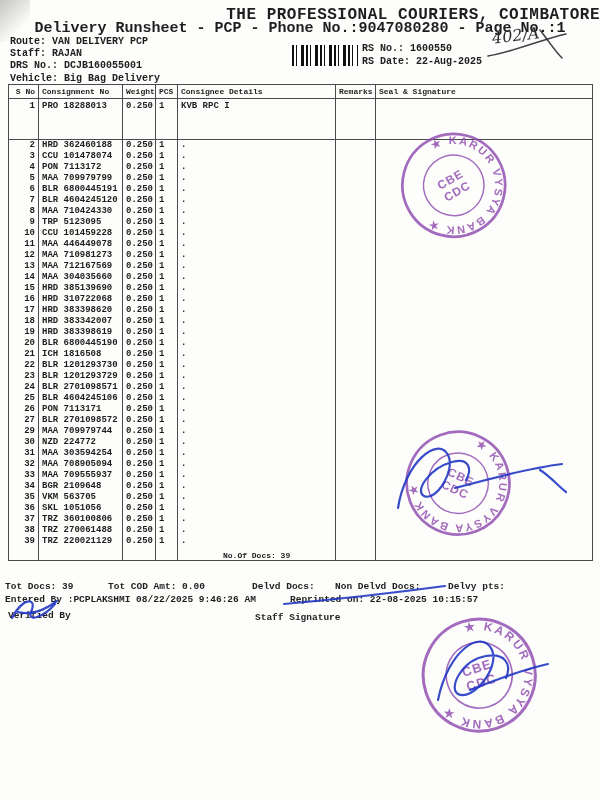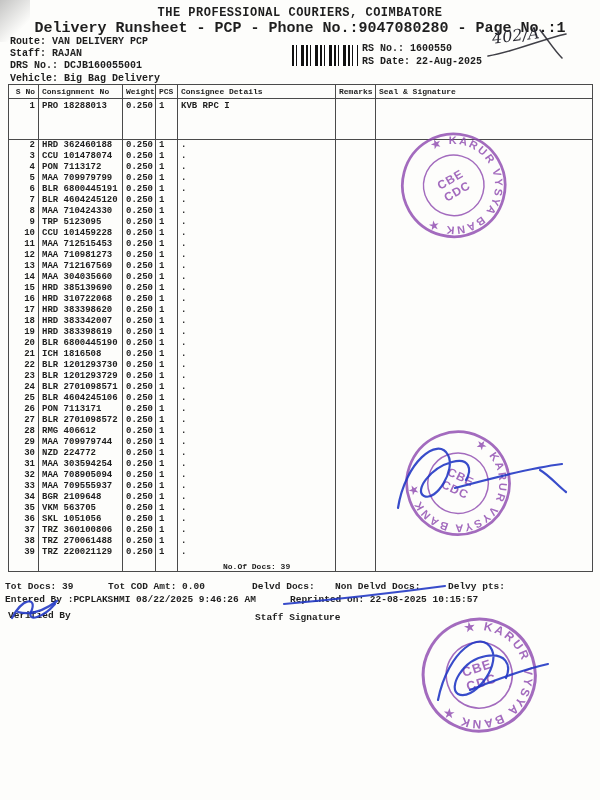--- a/index.html
+++ b/index.html
@@ -4,21 +4,21 @@
 <style>
   html,body { margin:0; padding:0; background:#ffffff; }
   .page {
     position:relative; width:600px; height:800px; background:#fdfdfb;
     font-family:"Liberation Mono","DejaVu Sans Mono",monospace;
     color:#1e1e1e; overflow:hidden;
   }
   .abs { position:absolute; white-space:nowrap; }
   .corner-shade { position:absolute; left:0; top:0; width:30px; height:42px;
     background:linear-gradient(135deg,rgba(150,150,150,.55),rgba(150,150,150,0) 70%); }
-  .org   { top:6px; left:0; right:0; text-align:center; font-size:12px; font-weight:bold; letter-spacing:.5px; }
+  .org   { top:6px; left:0; right:0; text-align:right; font-size:16px; font-weight:bold; letter-spacing:.5px; }
   .title { top:20px; left:0; right:0; text-align:center; font-size:15px; font-weight:bold; }
   .meta  { font-size:10px; font-weight:bold; }
   .route   { top:36px; left:10px; }
   .staff   { top:48px; left:10px; }
   .drsno   { top:60px; left:10px; }
   .vehicle { top:73px; left:10px; }
   .rsno    { top:43px; left:362px; }
   .rsdate  { top:56px; left:362px; }
   .barcode { top:45px; left:292px; width:66px; height:21px;
     background:repeating-linear-gradient(90deg,#111 0 2px,#fff 2px 4px,#111 4px 5px,#fff 5px 9px,#111 9px 12px,#fff 12px 14px); }
@@ -190,21 +190,21 @@
             <td>10</td>
             <td>CCU 101459228</td>
             <td>0.250</td>
             <td>1</td>
             <td>.</td>
             <td></td>
             <td></td>
           </tr>
           <tr>
             <td>11</td>
-            <td>MAA 712515453</td>
+            <td>MAA 446449078</td>
             <td>0.250</td>
             <td>1</td>
             <td>.</td>
             <td></td>
             <td></td>
           </tr>
           <tr>
             <td>12</td>
             <td>MAA 710981273</td>
             <td>0.250</td>
@@ -335,29 +335,20 @@
             <td>PON 7113171</td>
             <td>0.250</td>
             <td>1</td>
             <td>.</td>
             <td></td>
             <td></td>
           </tr>
           <tr>
             <td>27</td>
             <td>BLR 2701098572</td>
-            <td>0.250</td>
-            <td>1</td>
-            <td>.</td>
-            <td></td>
-            <td></td>
-          </tr>
-          <tr>
-            <td>28</td>
-            <td>RMG 406612</td>
             <td>0.250</td>
             <td>1</td>
             <td>.</td>
             <td></td>
             <td></td>
           </tr>
           <tr>
             <td>29</td>
             <td>MAA 709979744</td>
             <td>0.250</td>

